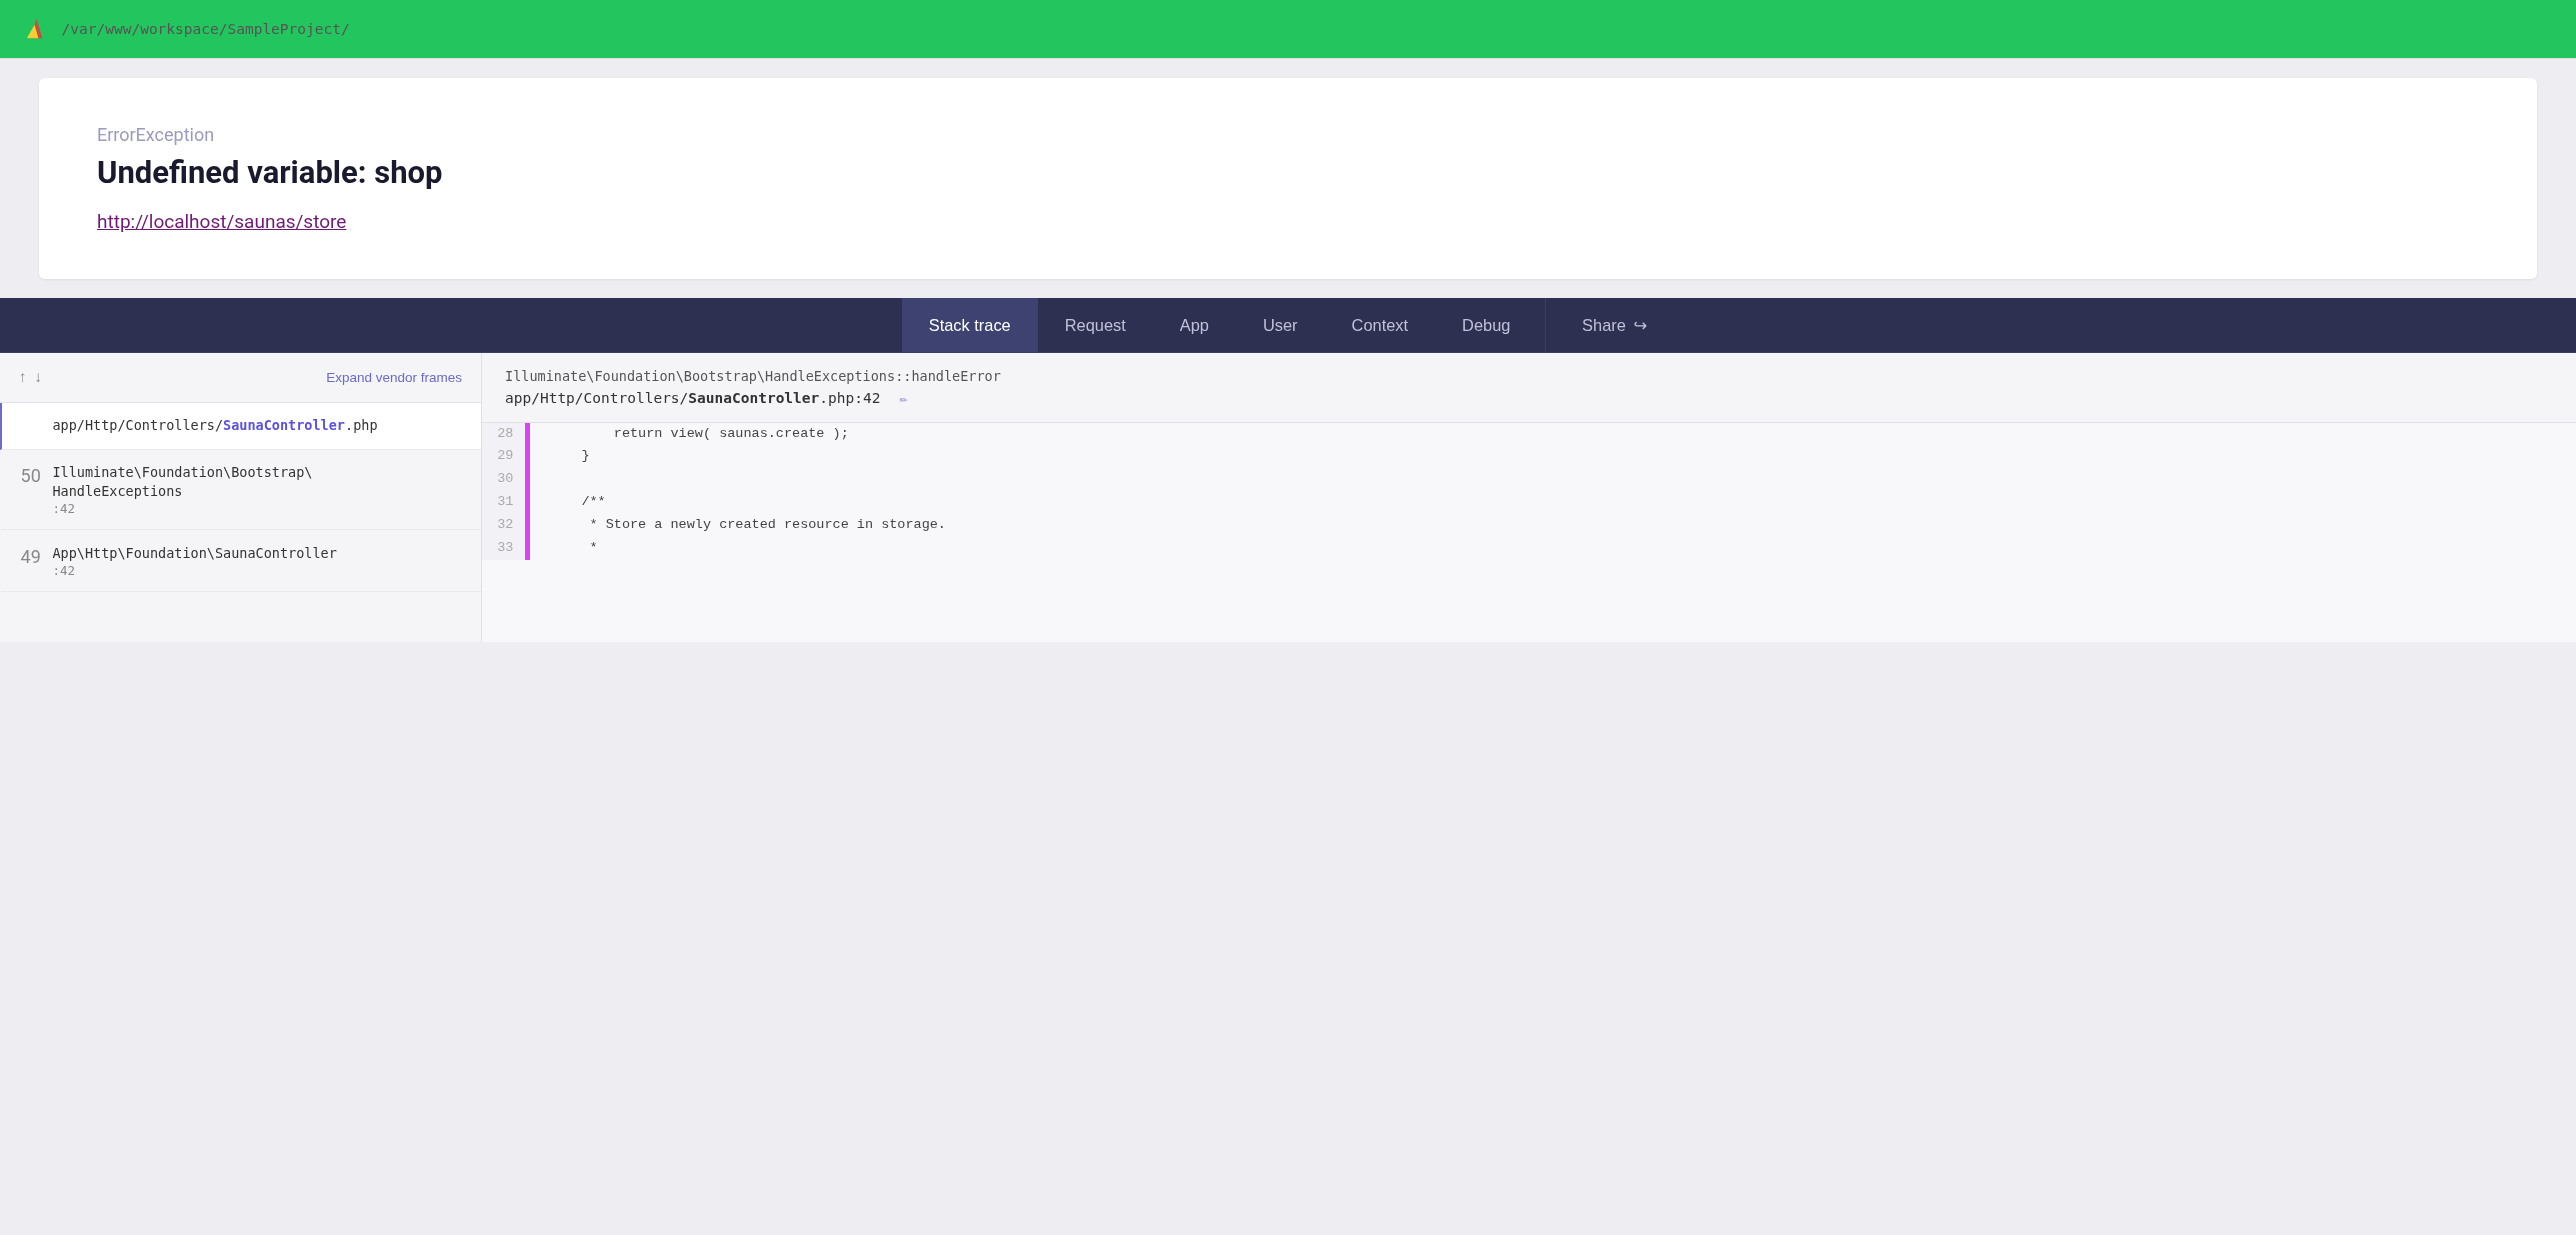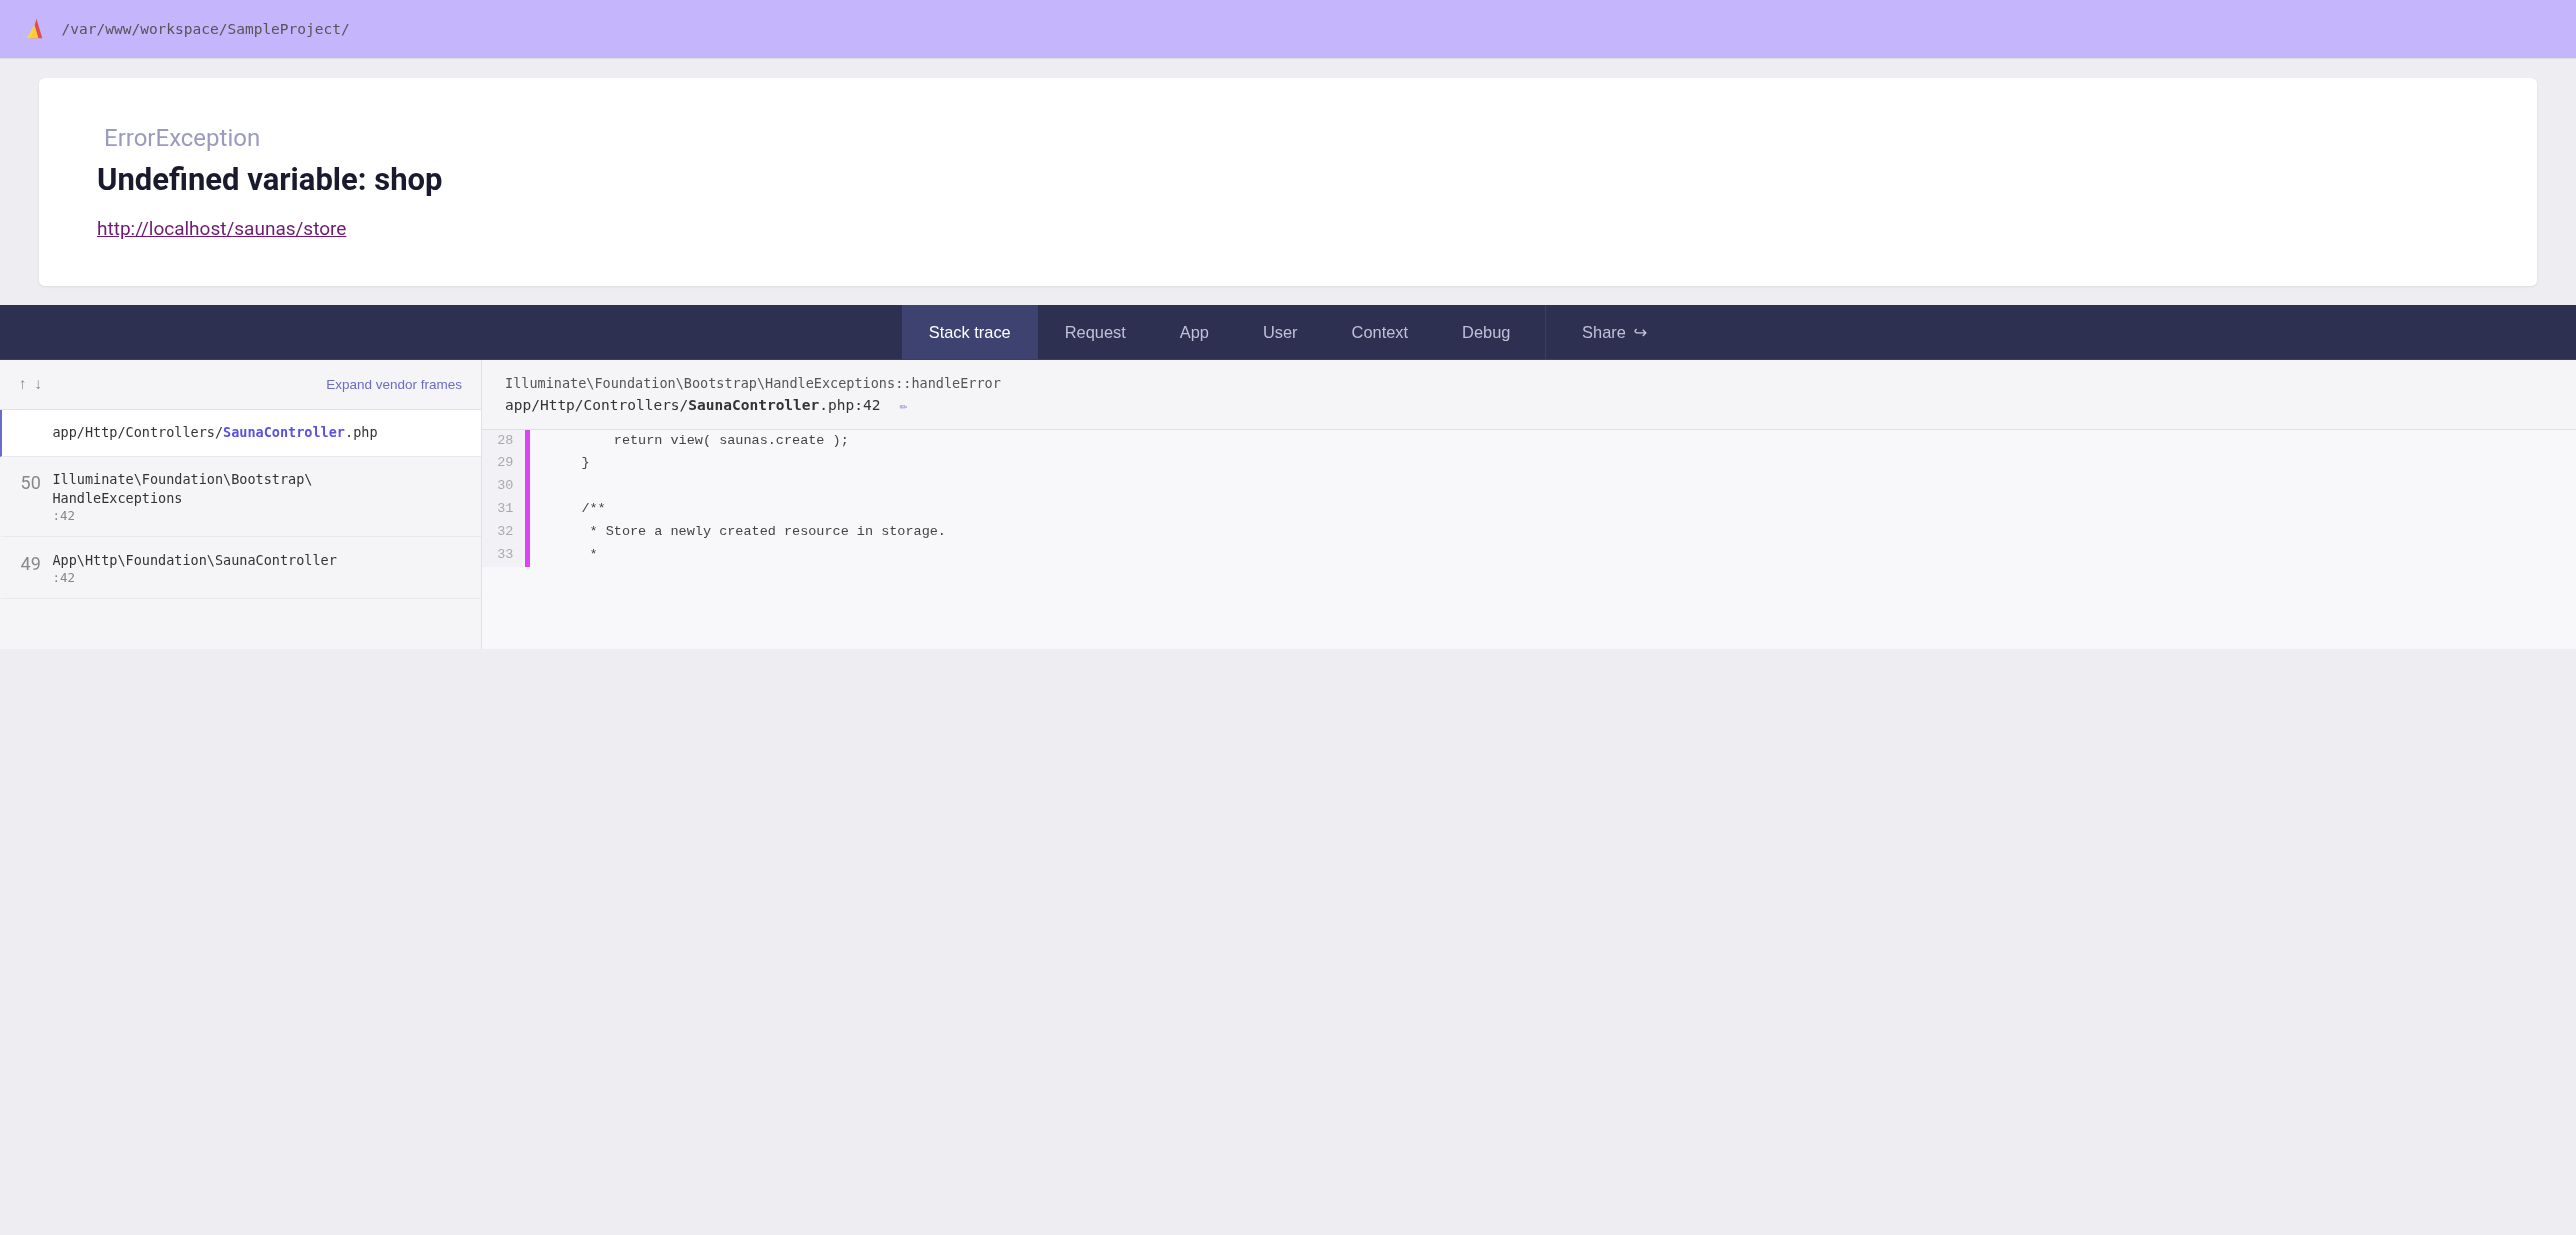--- a/index.html
+++ b/index.html
@@ -5,21 +5,21 @@
     * { box-sizing: border-box; margin: 0; padding: 0; }
 
     body {
       font-family: -apple-system, BlinkMacSystemFont, 'Segoe UI', Roboto, sans-serif;
       background-color: #eeeef2;
       min-height: 100vh;
     }
 
     
     .browser-bar {
-      background: #c4b5fd;
+      background: #22c55e;
       border-bottom: 1px solid #ddd;
       padding: 15.4px 23px;
       display: flex;
       align-items: center;
       gap: 11.6px;
     }
 
     .logo {
       width: 27px;
       height: 27px;
@@ -36,24 +36,23 @@
     .error-panel {
       background: #ffffff;
       margin: 19px 39px;
       border-radius: 5.8px;
       padding: 46px 58px;
       box-shadow: 0 1px 2.9px rgba(0,0,0,0.08);
     }
 
     .error-type {
       color: #9b9abf;
-      font-size: 24px;
+      font-size: 18px;
       font-weight: 400;
       margin-bottom: 9.6px;
-      margin-left: 7px;
     }
 
     .error-message {
       color: #1a1a2e;
       font-size: 31px;
       font-weight: 700;
       margin-bottom: 19px;
     }
 
     .error-url {

